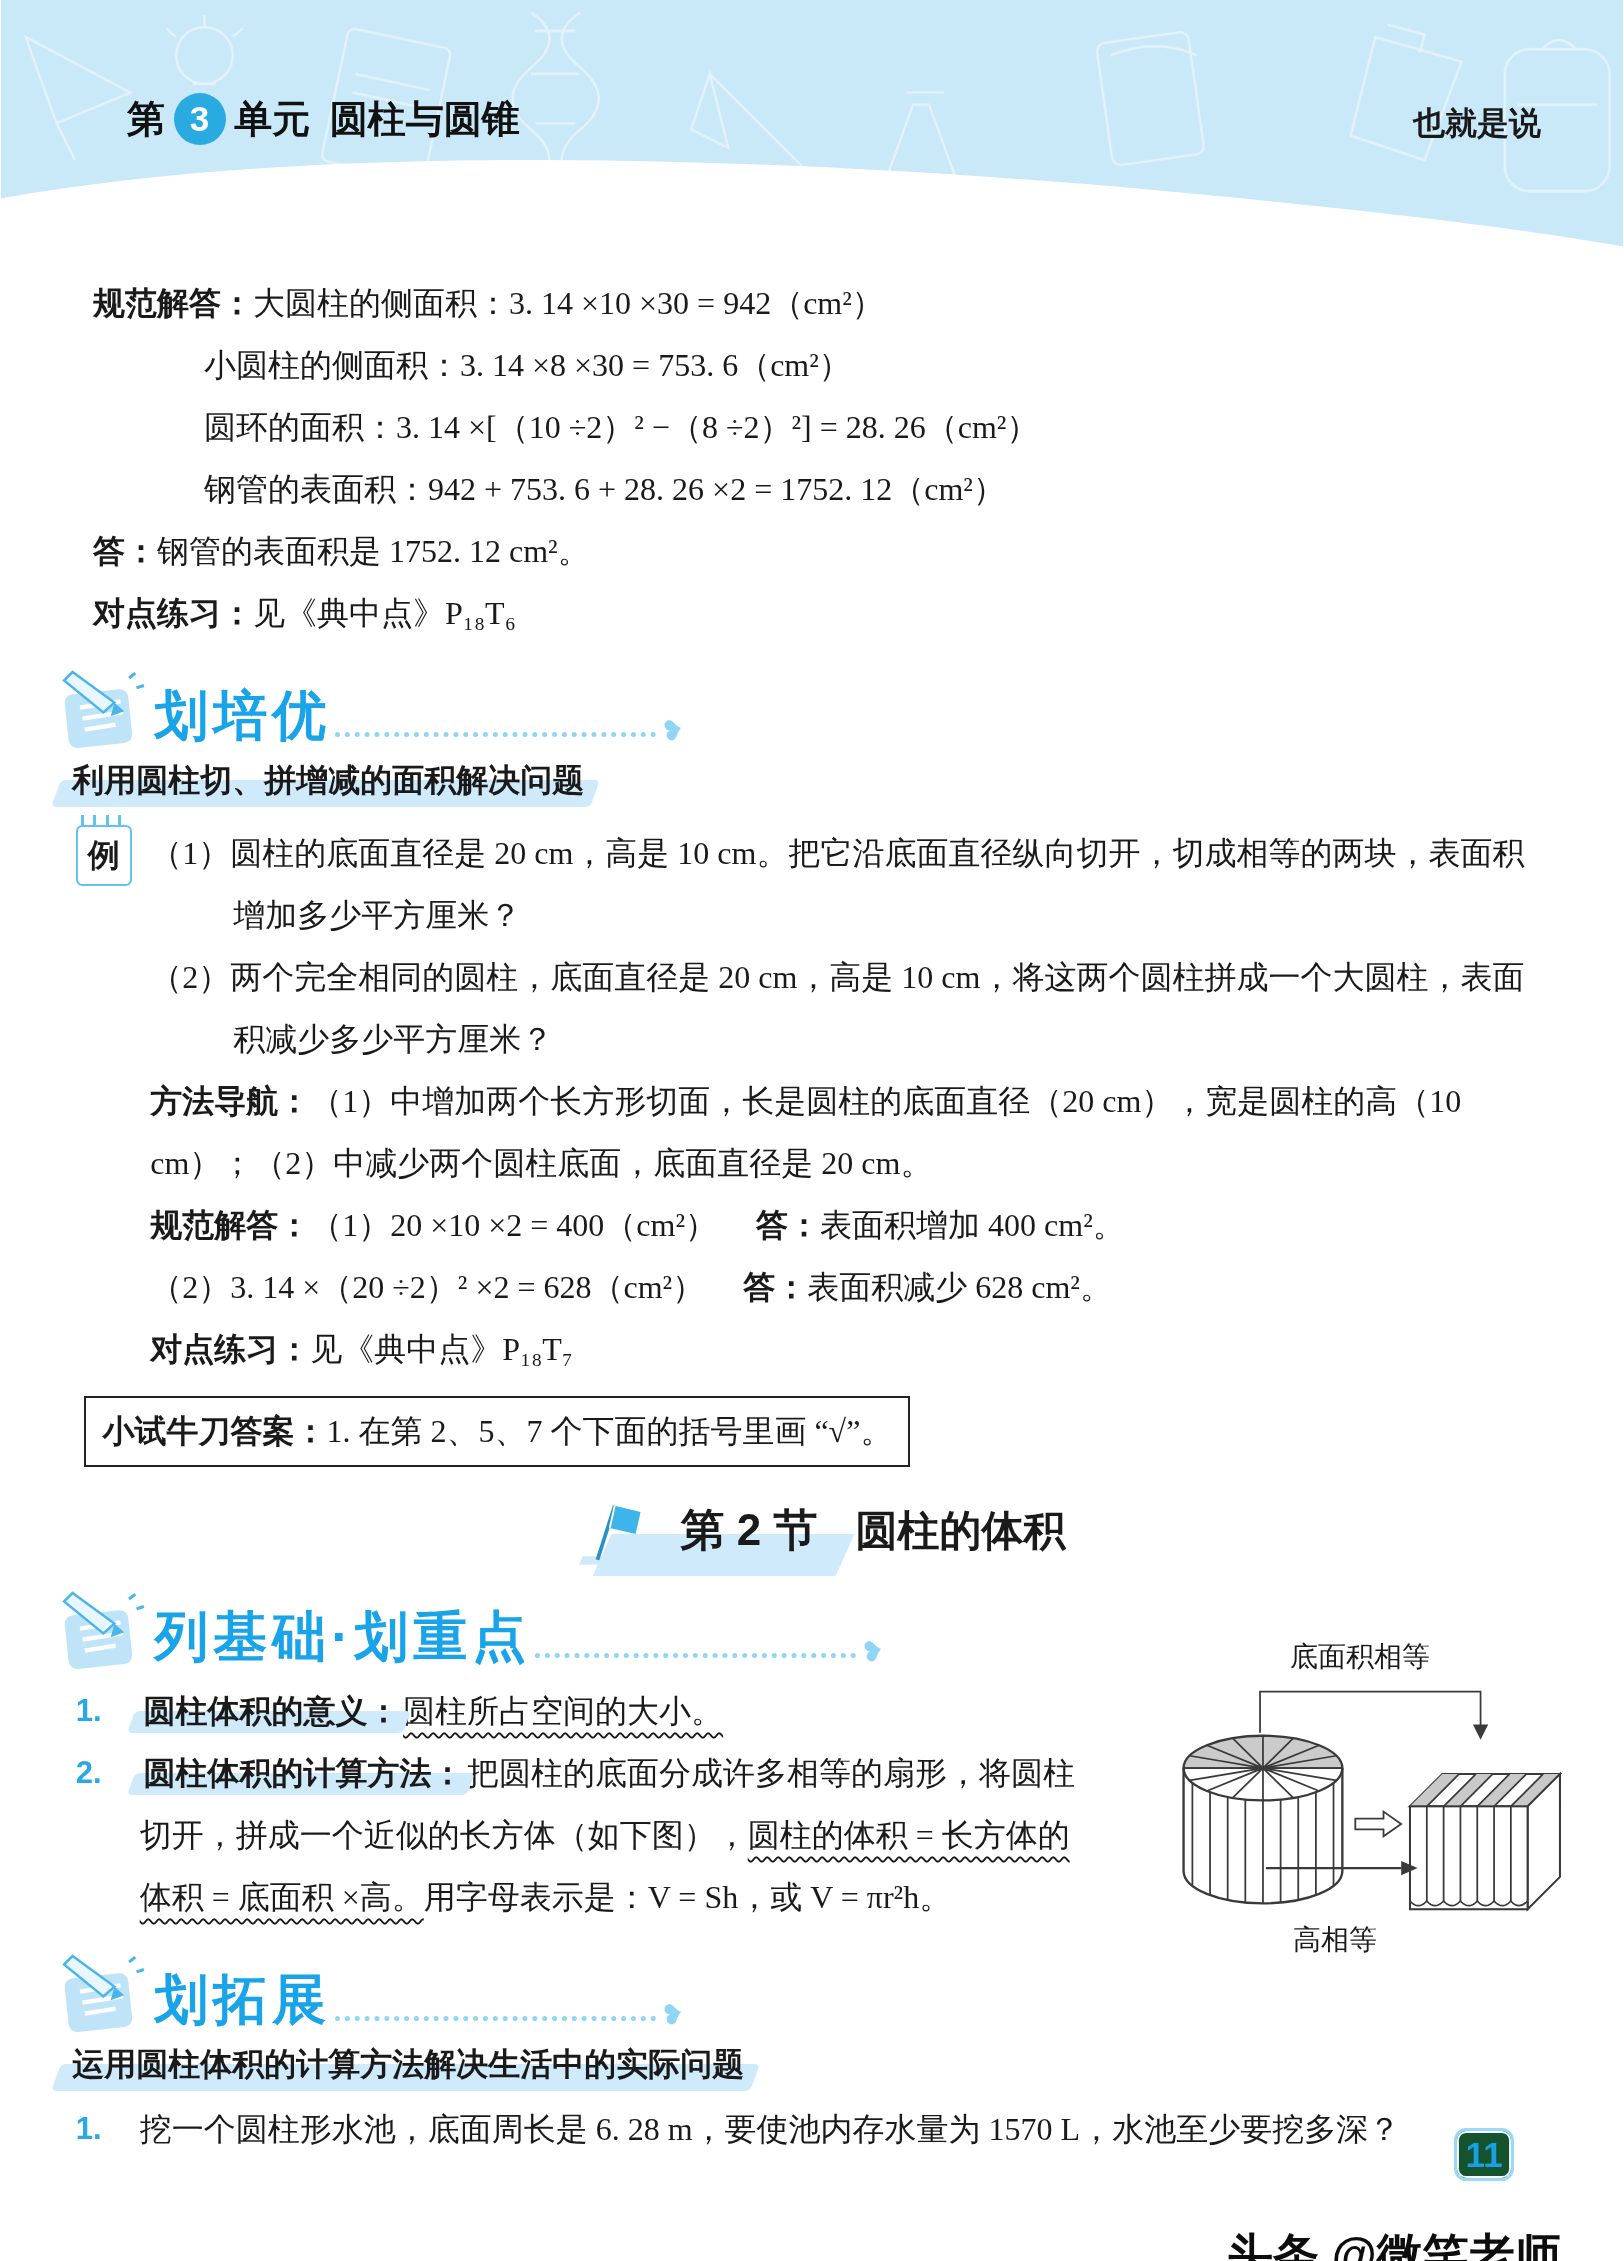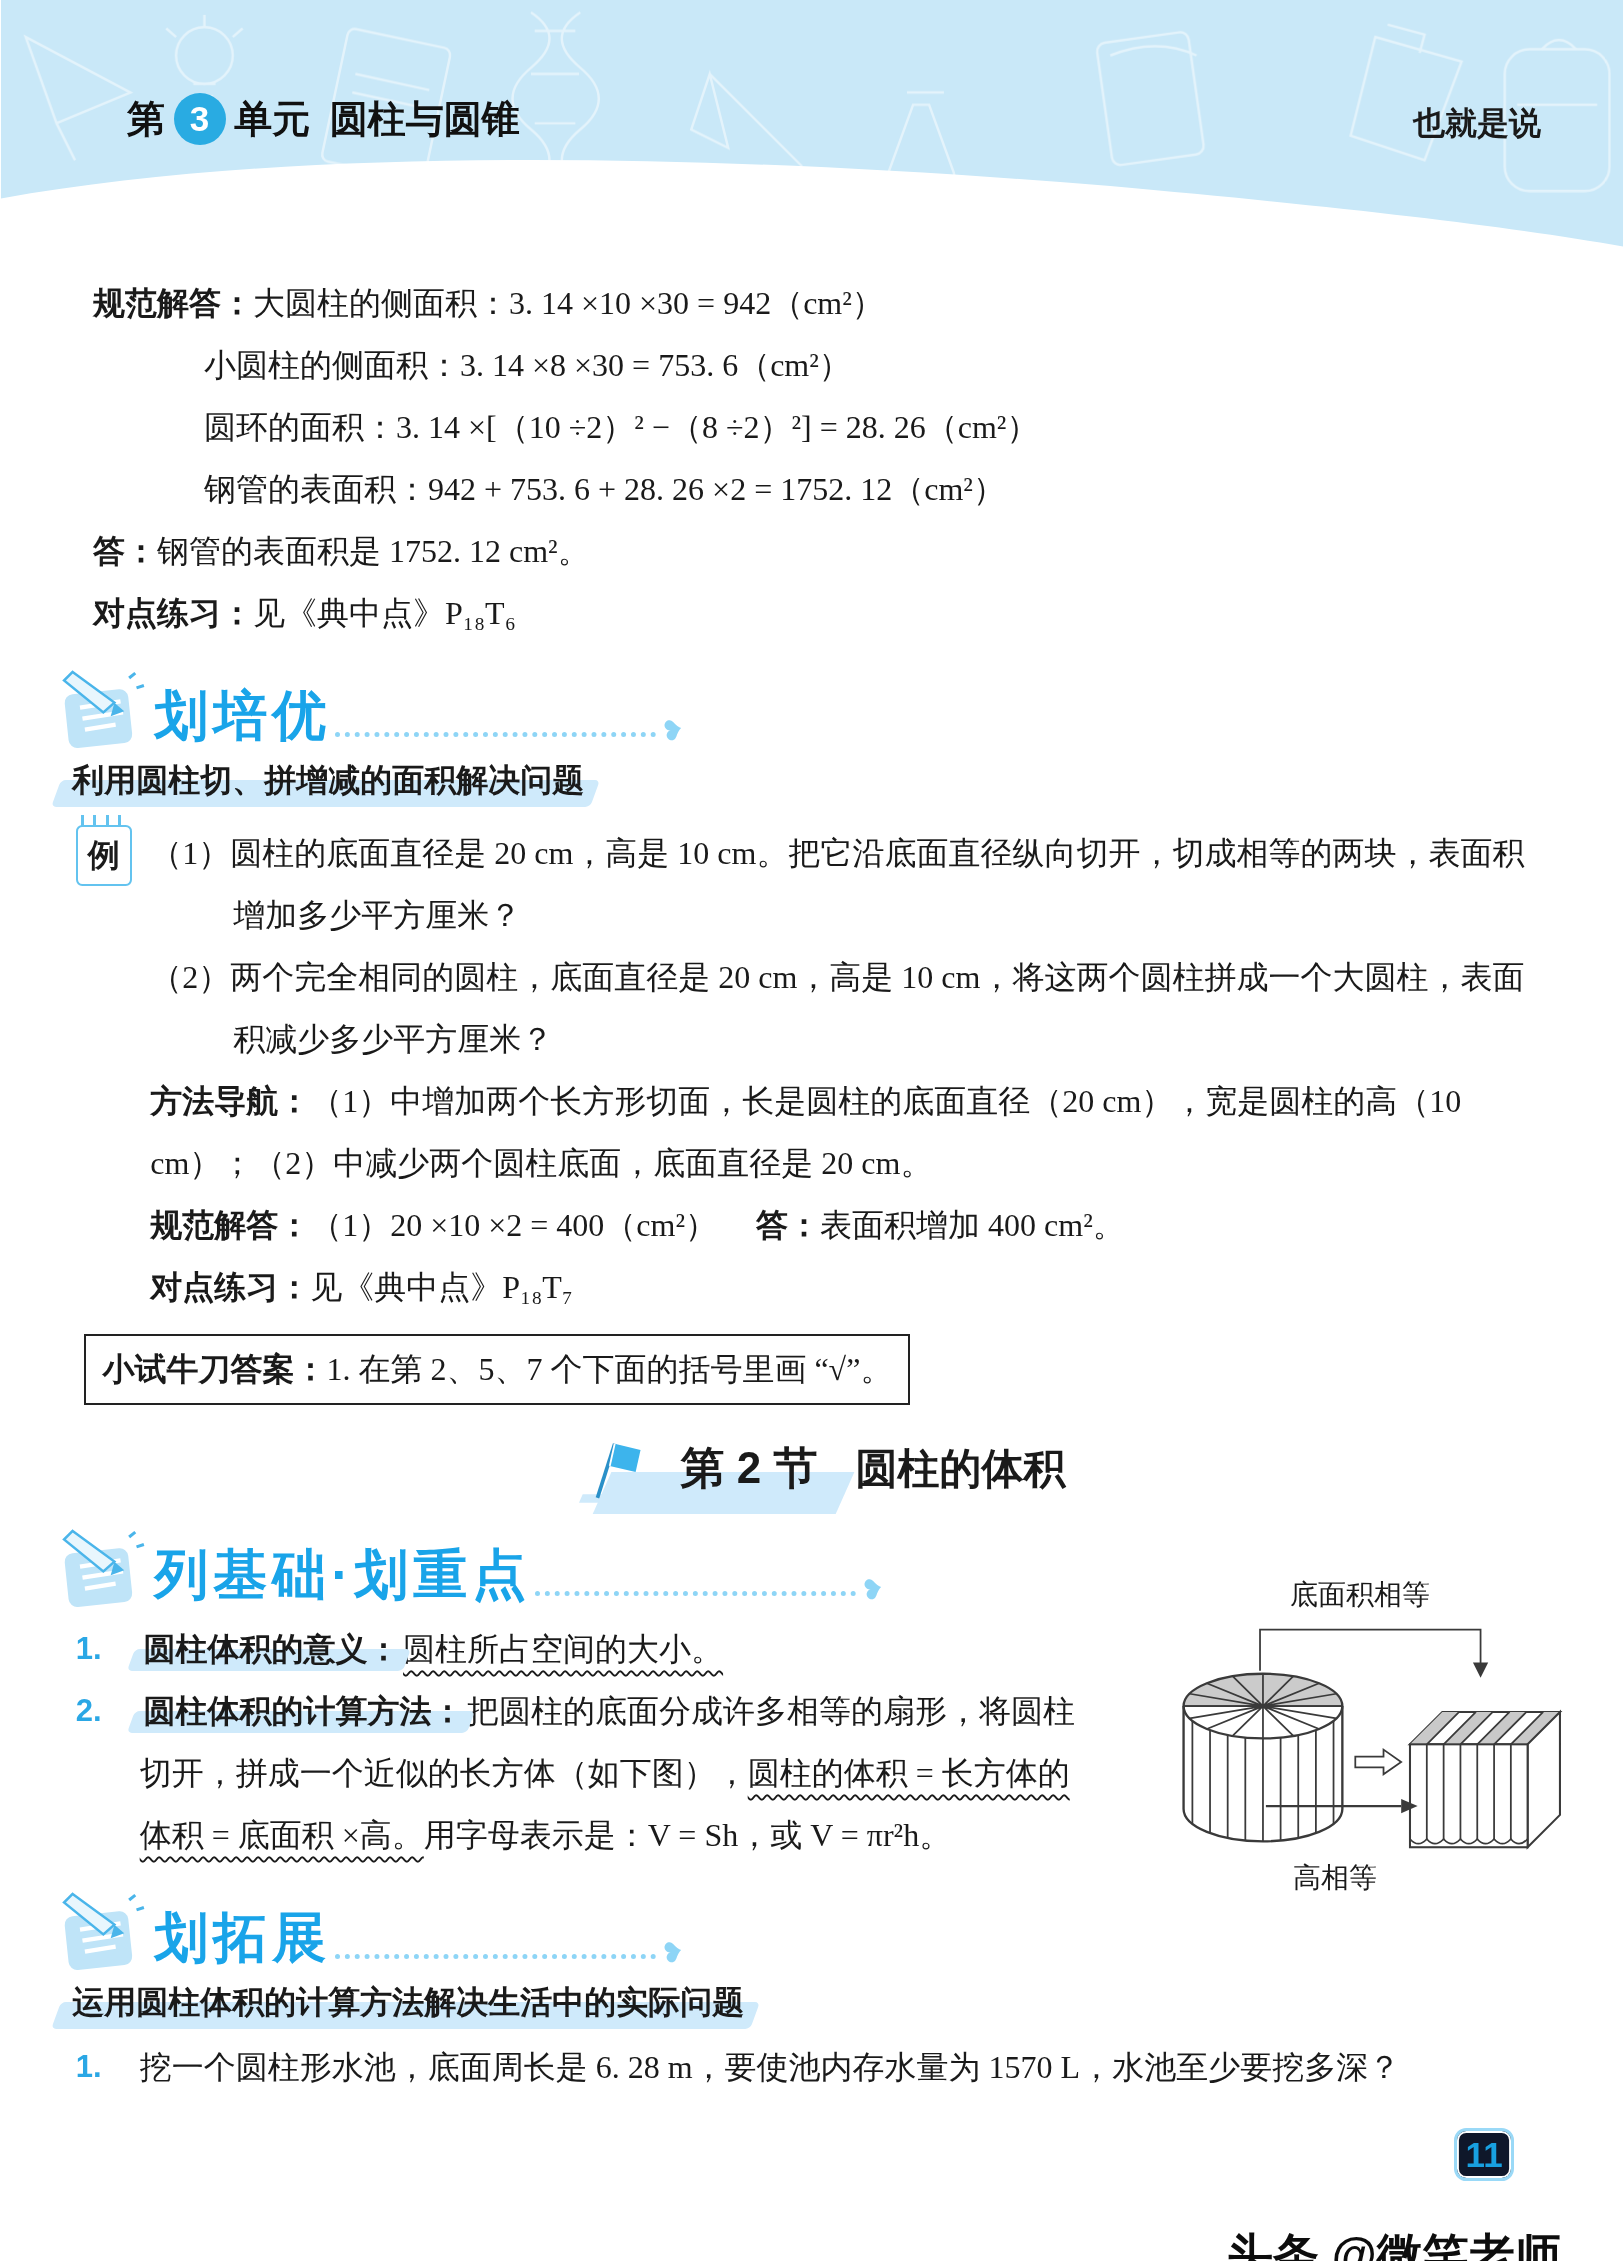--- a/index.html
+++ b/index.html
@@ -62,21 +62,21 @@
           background:#cfeafb;transform:skewX(-20deg);border-radius:5px;}
   .wavy{text-decoration:underline;text-decoration-style:wavy;text-decoration-color:#1a1a1a;
         text-decoration-thickness:2.2px;text-underline-offset:10px;}
   .clear-diagram{margin-right:457px;}
   
   .diagram{position:absolute;right:-22px;top:59px;width:426px;}
   .dia-label{font-size:28px;text-align:center;line-height:1.2;}
   .dia-label.top{margin-bottom:1.2px;}
   .dia-label.bottom{margin-top:0;text-align:center;transform:translateX(-25px);}
   
-  .page-badge{position:absolute;left:1454px;top:2128px;background:#0f172a;border:3.7px solid #9ad9f7;
+  .page-badge{position:absolute;left:1454px;top:2128px;background:#14532d;border:3.7px solid #9ad9f7;
               border-radius:12.3px;color:#18a0e0;font-family:"Liberation Sans", sans-serif;font-weight:bold;
               font-size:35px;padding:6.2px 8.6px;line-height:1;box-shadow:0 0 0 1.9px #ffffff inset;}
   .watermark{position:absolute;left:1227px;top:2177px;font-family:"Liberation Sans", sans-serif;
              font-weight:bold;font-size:46px;color:#0d0d0d;white-space:nowrap;
              text-shadow:2.5px 0 0 #fff,-2.5px 0 0 #fff,0 2.5px 0 #fff,0 -2.5px 0 #fff,1.9px 1.9px 0 #fff,-1.9px -1.9px 0 #fff;margin-top:48px;}
   svg .ln{stroke:#3a3a3a;stroke-width:3;fill:none;}
   svg .thick{stroke:#3a3a3a;stroke-width:4;fill:none;}
 </style>
 </head>
 <body>
@@ -138,20 +138,21 @@
     </div>
     <div class="topic">利用圆柱切、拼增减的面积解决问题</div>
 
     <div class="ex-row">
       <span class="ex-badge">例</span>
       <div class="ex-body">
         <p class="para q">（1）圆柱的底面直径是 20 cm，高是 10 cm。把它沿底面直径纵向切开，切成相等的两块，表面积增加多少平方厘米？</p>
         <p class="para q">（2）两个完全相同的圆柱，底面直径是 20 cm，高是 10 cm，将这两个圆柱拼成一个大圆柱，表面积减少多少平方厘米？</p>
         <p class="para"><span class="lbl">方法导航：</span><span>（1）中增加两个长方形切面，长是圆柱的底面直径（20 cm），宽是圆柱的高（10 cm）；（2）中减少两个圆柱底面，底面直径是 20 cm。</span></p>
         <p class="para"><span class="lbl">规范解答：</span><span>（1）20 ×10 ×2 = 400（cm²）</span><span class="ans-lbl">答：</span><span>表面积增加 400 cm²。</span></p>
+        <p class="para"><span>（2）3. 14 ×（20 ÷2）² ×2 = 628（cm²）</span><span class="ans-lbl">答：</span><span>表面积减少 628 cm²。</span></p>
         <p class="para"><span class="lbl">对点练习：</span><span>见《典中点》P₁₈T₇</span></p>
       </div>
     </div>
 
     <div class="answer-box"><span class="lbl">小试牛刀答案：</span><span>1. 在第 2、5、7 个下面的括号里画 “√”。</span></div>
 
     <div class="sec2">
       <svg width="64" height="68" viewBox="0 0 104 110">
         <path d="M6,96 L96,96 L104,110 L0,110 Z" fill="#cfeafb"></path>
         <path d="M58,14 L30,102" stroke="#2a90c8" stroke-width="6" fill="none"></path>

